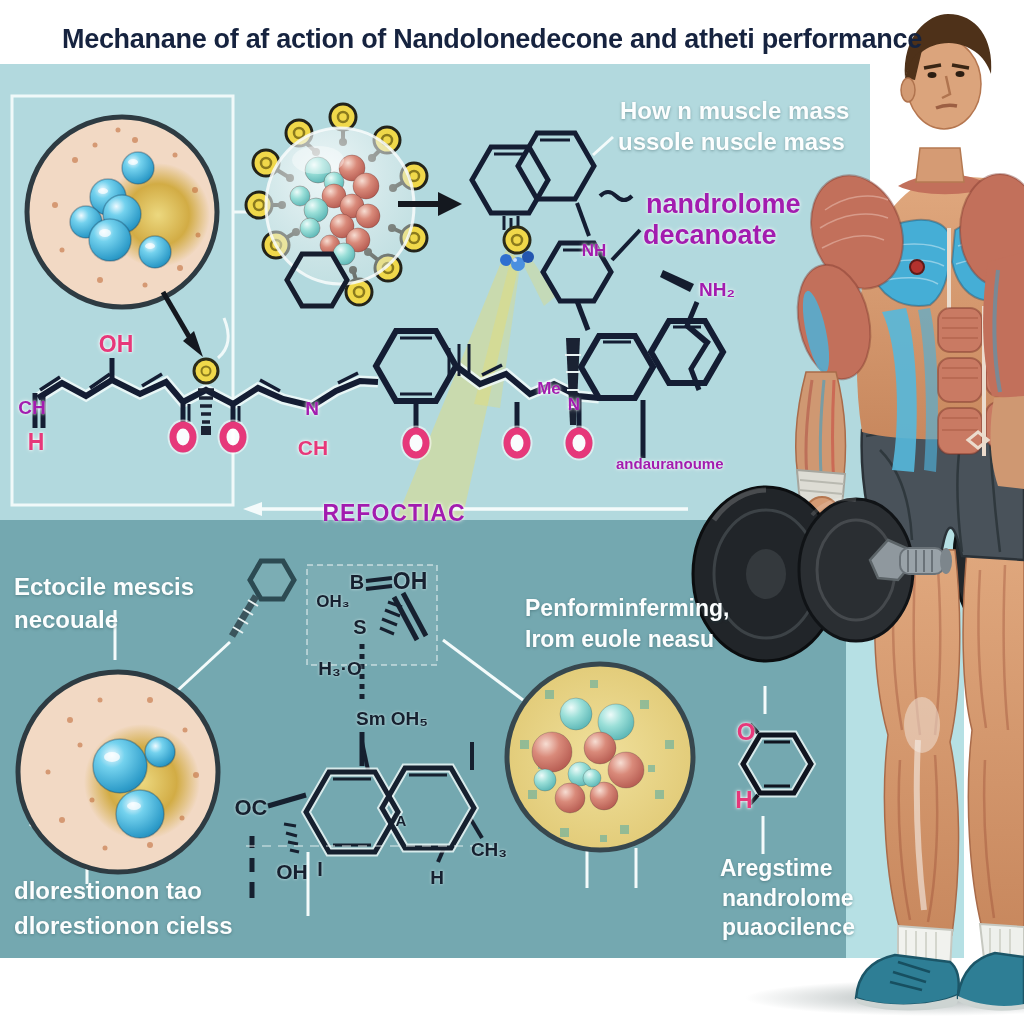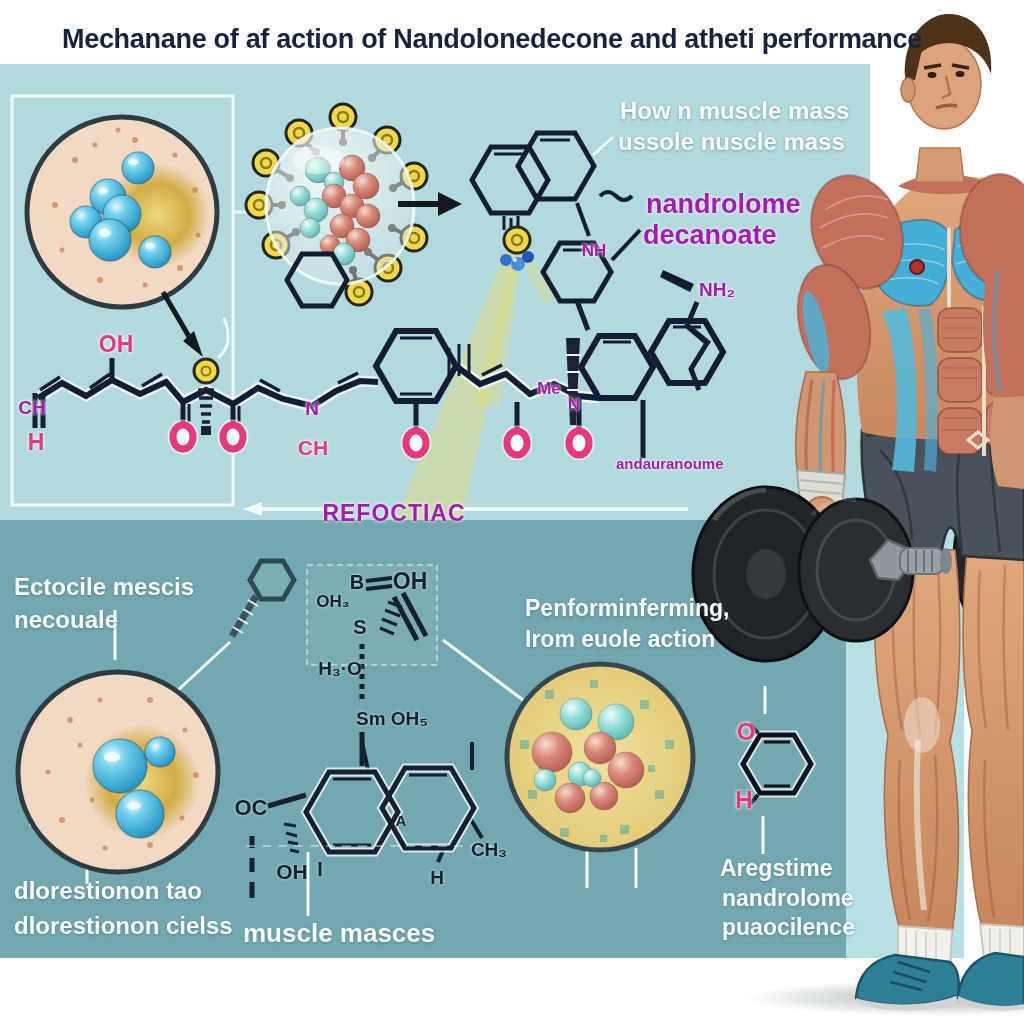--- a/index.html
+++ b/index.html
@@ -600,22 +600,21 @@
 
   <div class="odot" style="left:183px;top:437px;" aria-label="O"></div>
   <div class="odot" style="left:233px;top:437px;" aria-label="O"></div>
   <div class="odot" style="left:416px;top:443px;" aria-label="O"></div>
   <div class="odot" style="left:517px;top:443px;" aria-label="O"></div>
   <div class="odot" style="left:579px;top:443px;" aria-label="O"></div>
 
   <div class="ll white" style="left:14px;top:574px;font-size:24px;">Ectocile mescis</div>
   <div class="ll white" style="left:14px;top:607px;font-size:24px;">necouale</div>
   <div class="ll white" style="left:525px;top:596px;font-size:23px;">Penforminferming,</div>
-  <div class="ll white" style="left:525px;top:627px;font-size:23px;">Irom euole action</div>
-  <div class="ll white" style="left:243px;top:920px;font-size:26px;">muscle masces</div>
+  <div class="ll white" style="left:525px;top:627px;font-size:23px;">Irom euole neasu</div>
   <div class="ll white" style="left:14px;top:878px;font-size:24px;">dlorestionon tao</div>
   <div class="ll white" style="left:14px;top:913px;font-size:24px;">dlorestionon cielss</div>
   <div class="ll white" style="left:720px;top:856px;font-size:23px;">Aregstime</div>
   <div class="ll white" style="left:722px;top:886px;font-size:23px;">nandrolome</div>
   <div class="ll white" style="left:722px;top:915px;font-size:23px;">puaocilence</div>
 
   <div class="lbl navy2" style="left:357px;top:582px;font-size:20px;">B</div>
   <div class="lbl navy2" style="left:410px;top:581px;font-size:23px;">OH</div>
   <div class="lbl navy2" style="left:333px;top:601px;font-size:17px;">OH₃</div>
   <div class="lbl navy2" style="left:360px;top:627px;font-size:20px;">S</div>

